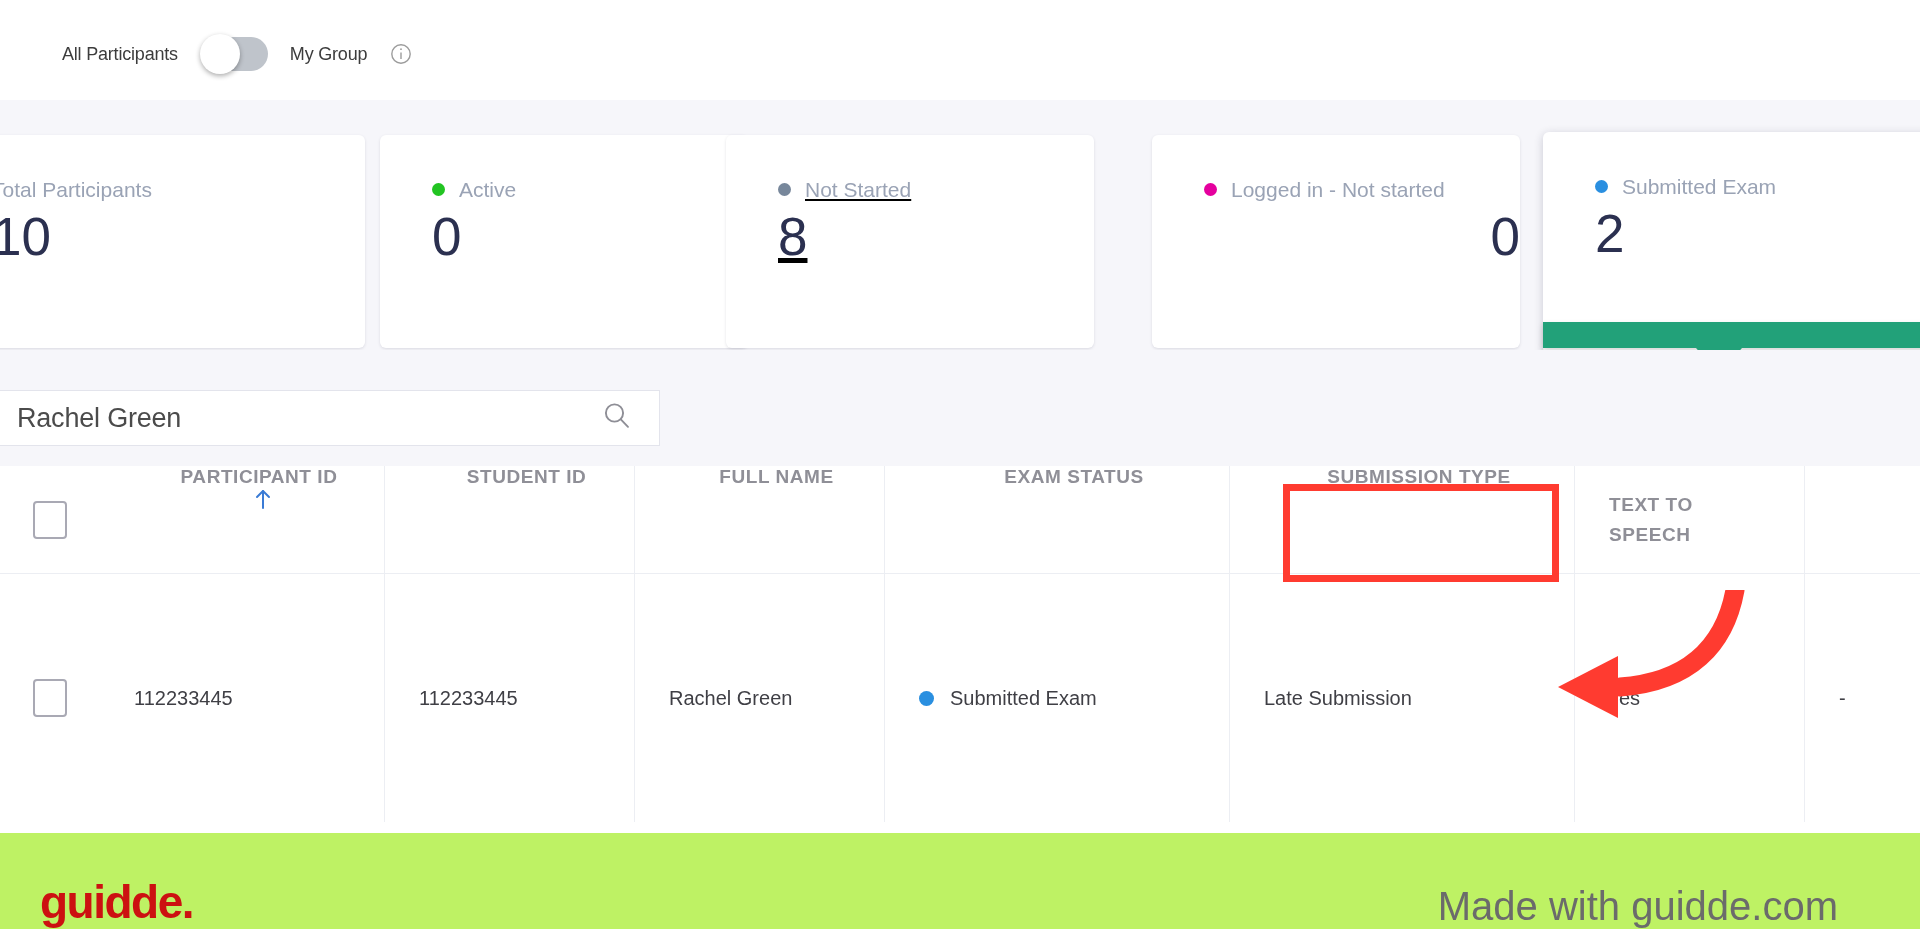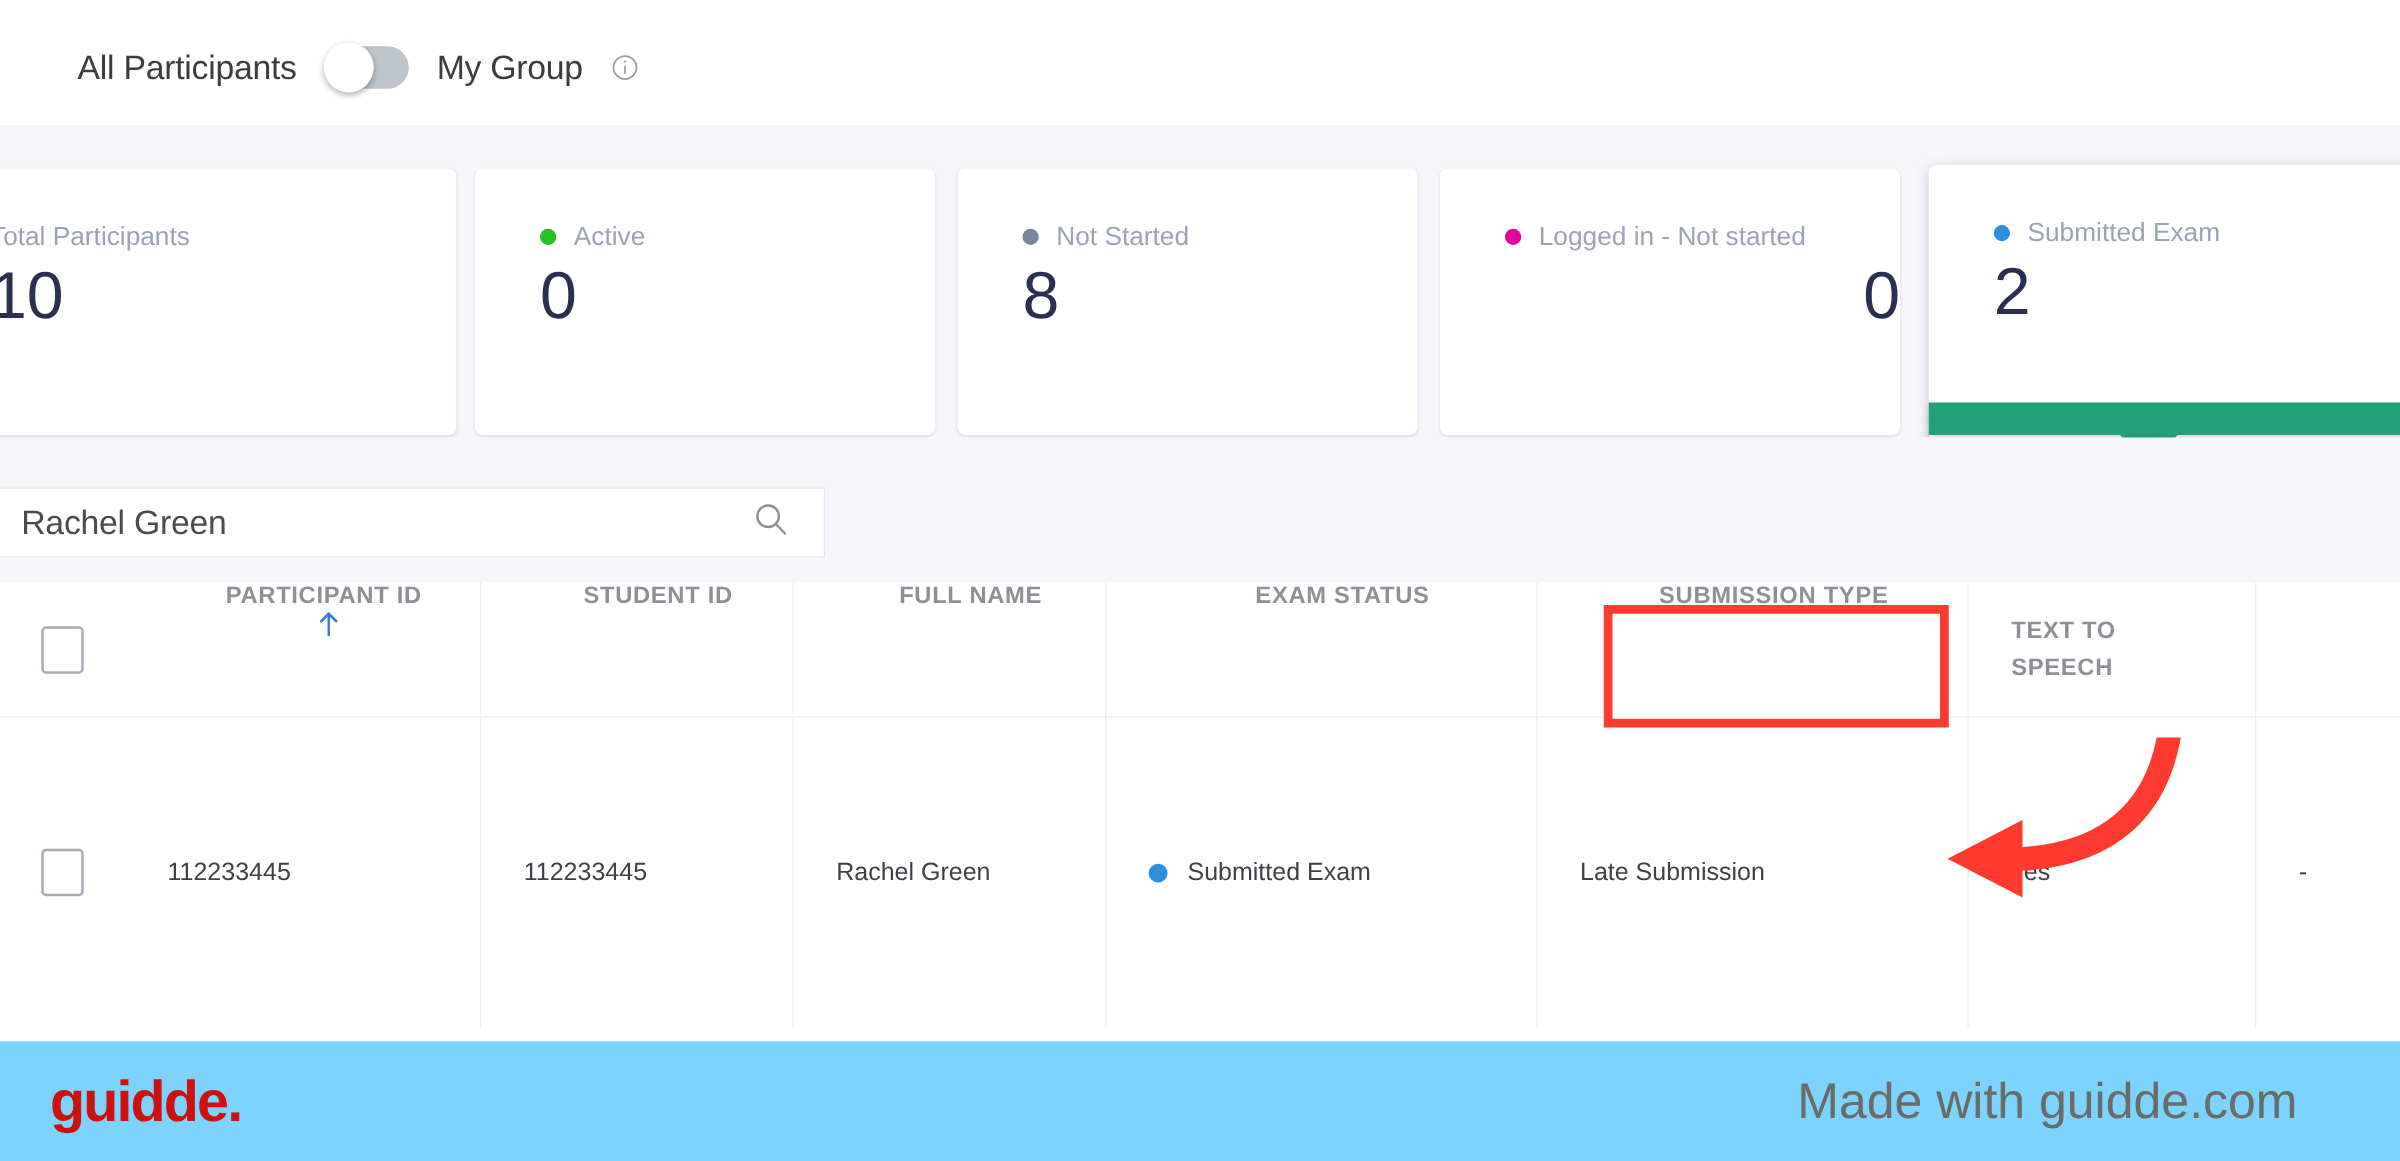--- a/index.html
+++ b/index.html
@@ -20,21 +20,21 @@
   .toggle-bar {
     position: absolute;
     left: 0; top: 8px;
     width: 1920px; height: 92px;
     background: #ffffff;
     display: flex;
     align-items: center;
     padding-left: 62px;
   }
   .toggle-label {
-    font-size: 27px;
+    font-size: 18px;
     color: #3c3c3c;
     letter-spacing: -0.2px;
   }
   .switch {
     position: relative;
     width: 66px; height: 34px;
     margin: 0 22px 0 24px;
     background: #bfc4cb;
     border-radius: 17px;
     flex: none;
@@ -65,21 +65,21 @@
     position: absolute;
     top: 35px;
     height: 213px;
     background: #ffffff;
     border-radius: 6px;
     box-shadow: 0 1px 3px rgba(30,30,60,0.13);
     padding: 40px 0 0 52px;
   }
   .card.c0 { left: -60px;  width: 425px; }
   .card.c1 { left: 380px;  width: 368px; }
-  .card.c2 { left: 766px;  width: 368px; }
+  .card.c2 { left: 726px;  width: 368px; text-decoration: underline; }
   .card.c3 { left: 1152px; width: 368px; text-align: right; }
   .card.c4 {
     left: 1543px; width: 440px;
     top: 32px; height: 222px;
     box-shadow: 0 2px 10px rgba(30,30,60,0.20);
   }
 
   .card-label {
     font-size: 21px;
     color: #9aa3b5;
@@ -205,23 +205,23 @@
     left: 1500px; top: 590px;
     width: 260px; height: 160px;
     pointer-events: none;
   }
 
   
   .footer {
     position: absolute;
     left: 0; bottom: 0;
     width: 1920px; height: 96px;
-    background: #7dd3fc;
-    display: flex;
-    align-items: center;
+    background: #bef264;
+    display: flex;
+    align-items: flex-end;
     justify-content: space-between;
     padding: 0 82px 0 40px;
   }
   .brand {
     font-size: 46px;
     color: #cc1111;
     font-weight: bold;
     letter-spacing: -1.5px;
   }
   .made-with {

